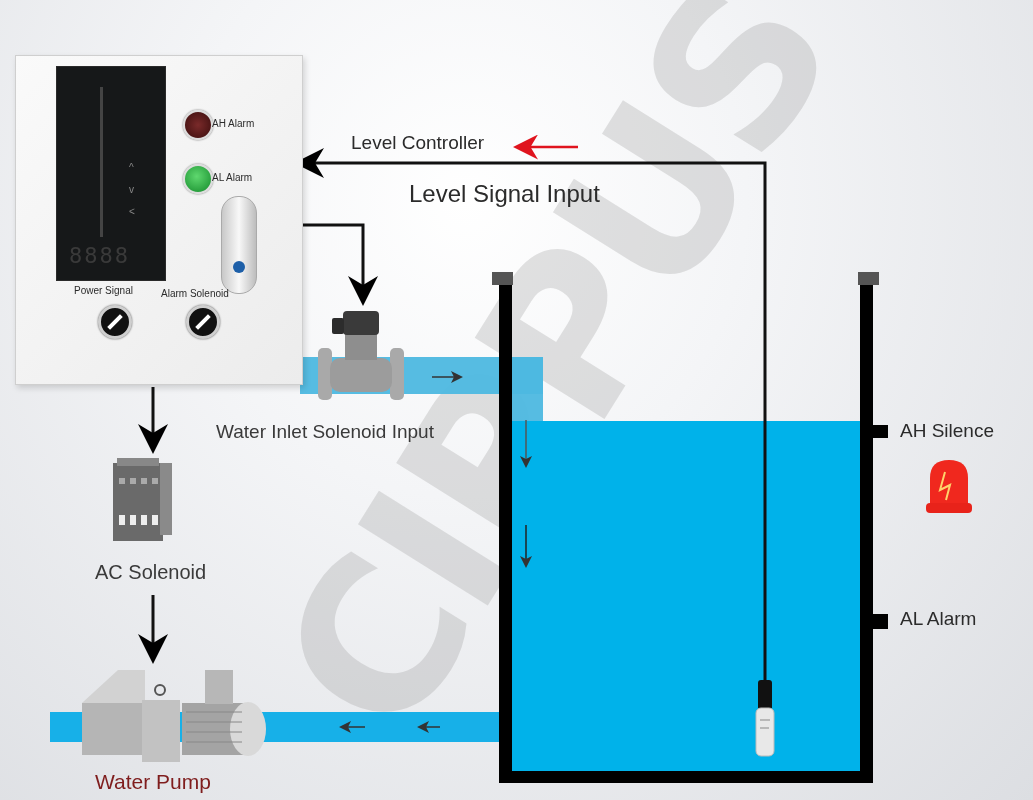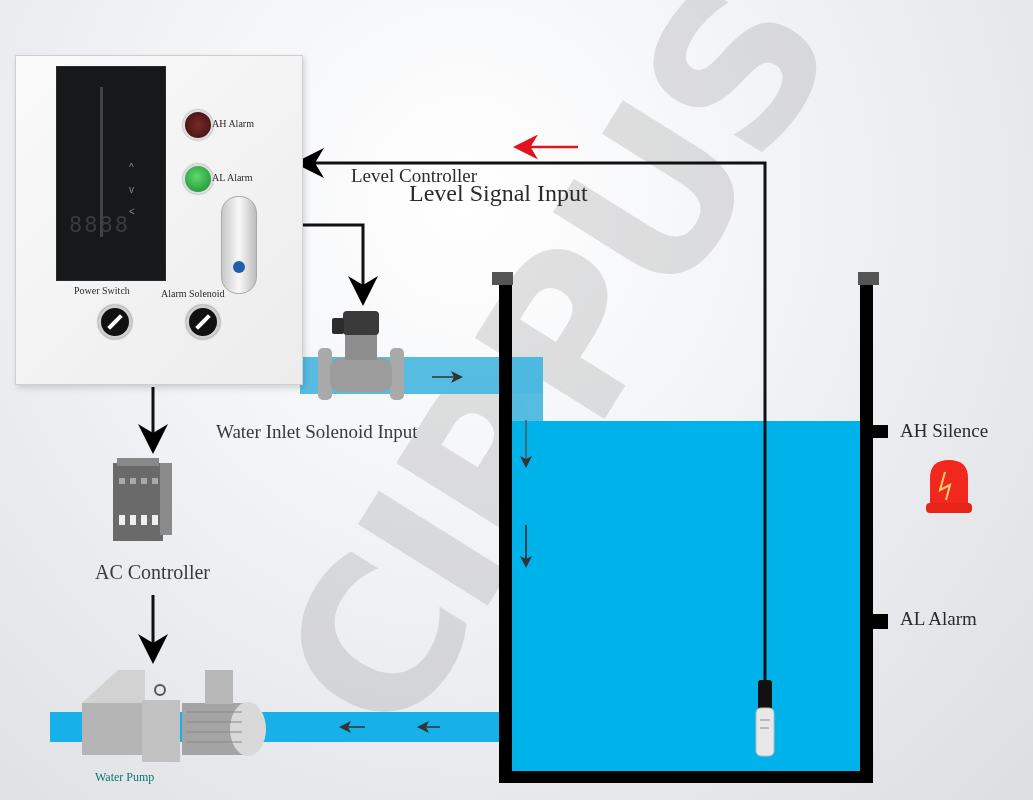--- a/index.html
+++ b/index.html
@@ -1,20 +1,20 @@
 <!DOCTYPE html>
 <html><head>
 <meta charset="utf-8">
 <style>
   html,body{margin:0;padding:0;}
   body{width:1033px;height:800px;overflow:hidden;position:relative;
     font-family:"Liberation Sans",sans-serif;
     background:radial-gradient(ellipse at 45% 25%, #ffffff 0%, #f4f5f7 35%, #dcdee2 100%);}
   .abs{position:absolute;}
-  .lbl{position:absolute;color:#2b2b2b;white-space:nowrap;font-family:Liberation Serif, serif;}
+  .lbl{position:absolute;color:#2b2b2b;white-space:nowrap;font-family:Liberation Sans, sans-serif;}
   svg{position:absolute;left:0;top:0;}
 </style>
 </head>
 <body>
 
 <div class="abs" style="left:150px;top:250px;width:800px;height:240px;transform:rotate(-58deg);transform-origin:center;
             font-family:'DejaVu Sans',sans-serif;font-weight:bold;font-size:210px;letter-spacing:-6px;
             color:rgba(150,150,150,0.28);line-height:240px;text-align:center;">CIPPUS</div>
 
 <svg width="1033" height="800">
@@ -112,43 +112,43 @@
   </g>
 </svg>
 
 <div class="abs" style="left:15px;top:55px;width:286px;height:328px;background:linear-gradient(135deg,#fafafa,#ececec);border:1px solid #cfcfcf;box-shadow:2px 3px 6px rgba(0,0,0,0.15);">
 
   <div class="abs" style="left:40px;top:10px;width:108px;height:213px;background:#161819;border:1px solid #2a2a2a;">
     <div class="abs" style="left:43px;top:20px;width:3px;height:150px;background:#444;"></div>
     <div class="abs" style="left:72px;top:95px;width:14px;height:12px;color:#888;font-size:10px;">^</div>
     <div class="abs" style="left:72px;top:117px;width:14px;height:12px;color:#888;font-size:10px;">v</div>
     <div class="abs" style="left:72px;top:139px;width:14px;height:12px;color:#888;font-size:10px;">&lt;</div>
-    <div class="abs" style="left:12px;top:145px;font-family:'DejaVu Sans Mono',monospace;font-size:22px;color:#3a3a3a;letter-spacing:2px;">8888</div>
+    <div class="abs" style="left:12px;top:176px;font-family:'DejaVu Sans Mono',monospace;font-size:22px;color:#3a3a3a;letter-spacing:2px;">8888</div>
   </div>
 
   <div class="abs" style="left:167px;top:54px;width:26px;height:26px;border-radius:50%;background:radial-gradient(circle,#7a2a2a,#3a0d0d);border:2px solid #ddd;box-shadow:0 0 2px #666;"></div>
   <div class="lbl" style="left:196px;top:62px;font-size:10px;">AH Alarm</div>
 
   <div class="abs" style="left:167px;top:108px;width:26px;height:26px;border-radius:50%;background:radial-gradient(circle at 45% 40%,#5fd86f,#138a2a);border:2px solid #ddd;box-shadow:0 0 2px #666;"></div>
   <div class="lbl" style="left:196px;top:116px;font-size:10px;">AL Alarm</div>
 
   <div class="abs" style="left:205px;top:140px;width:34px;height:96px;border-radius:17px;background:linear-gradient(90deg,#c8c8c8,#f8f8f8,#bdbdbd);border:1px solid #aaa;">
     <div class="abs" style="left:11px;top:64px;width:12px;height:12px;border-radius:50%;background:#1d5fa8;"></div>
   </div>
 
-  <div class="lbl" style="left:58px;top:229px;font-size:10px;">Power Switch</div>
+  <div class="lbl" style="left:58px;top:229px;font-size:10px;">Power Signal</div>
   <div class="lbl" style="left:145px;top:232px;font-size:10px;">Alarm Solenoid</div>
 
   <div class="abs" style="left:82px;top:249px;width:28px;height:28px;border-radius:50%;background:#111;border:3px solid #cfcfcf;box-shadow:0 0 2px #555;">
     <div style="position:absolute;left:5px;top:12px;width:18px;height:4px;background:#fff;transform:rotate(-45deg);"></div>
   </div>
   <div class="abs" style="left:170px;top:249px;width:28px;height:28px;border-radius:50%;background:#111;border:3px solid #cfcfcf;box-shadow:0 0 2px #555;">
     <div style="position:absolute;left:5px;top:12px;width:18px;height:4px;background:#fff;transform:rotate(-45deg);"></div>
   </div>
 </div>
 
-<div class="lbl" style="left:351px;top:132px;font-size:19px;margin-top:33px;">Level Controller</div>
+<div class="lbl" style="left:351px;top:132px;font-size:19px;">Level Controller</div>
 <div class="lbl" style="left:409px;top:180px;font-size:24px;">Level Signal Input</div>
 <div class="lbl" style="left:216px;top:421px;font-size:19px;color:#3a3a3a;">Water Inlet Solenoid Input</div>
-<div class="lbl" style="left:95px;top:561px;font-size:20px;color:#3a3a3a;">AC Controller</div>
-<div class="lbl" style="left:95px;top:770px;font-size:12px;color:#0f766e;">Water Pump</div>
+<div class="lbl" style="left:95px;top:561px;font-size:20px;color:#3a3a3a;">AC Solenoid</div>
+<div class="lbl" style="left:95px;top:770px;font-size:21px;color:#7f1d1d;">Water Pump</div>
 <div class="lbl" style="left:900px;top:420px;font-size:19px;">AH Silence</div>
 <div class="lbl" style="left:900px;top:608px;font-size:19px;">AL Alarm</div>
 
 </body></html>

